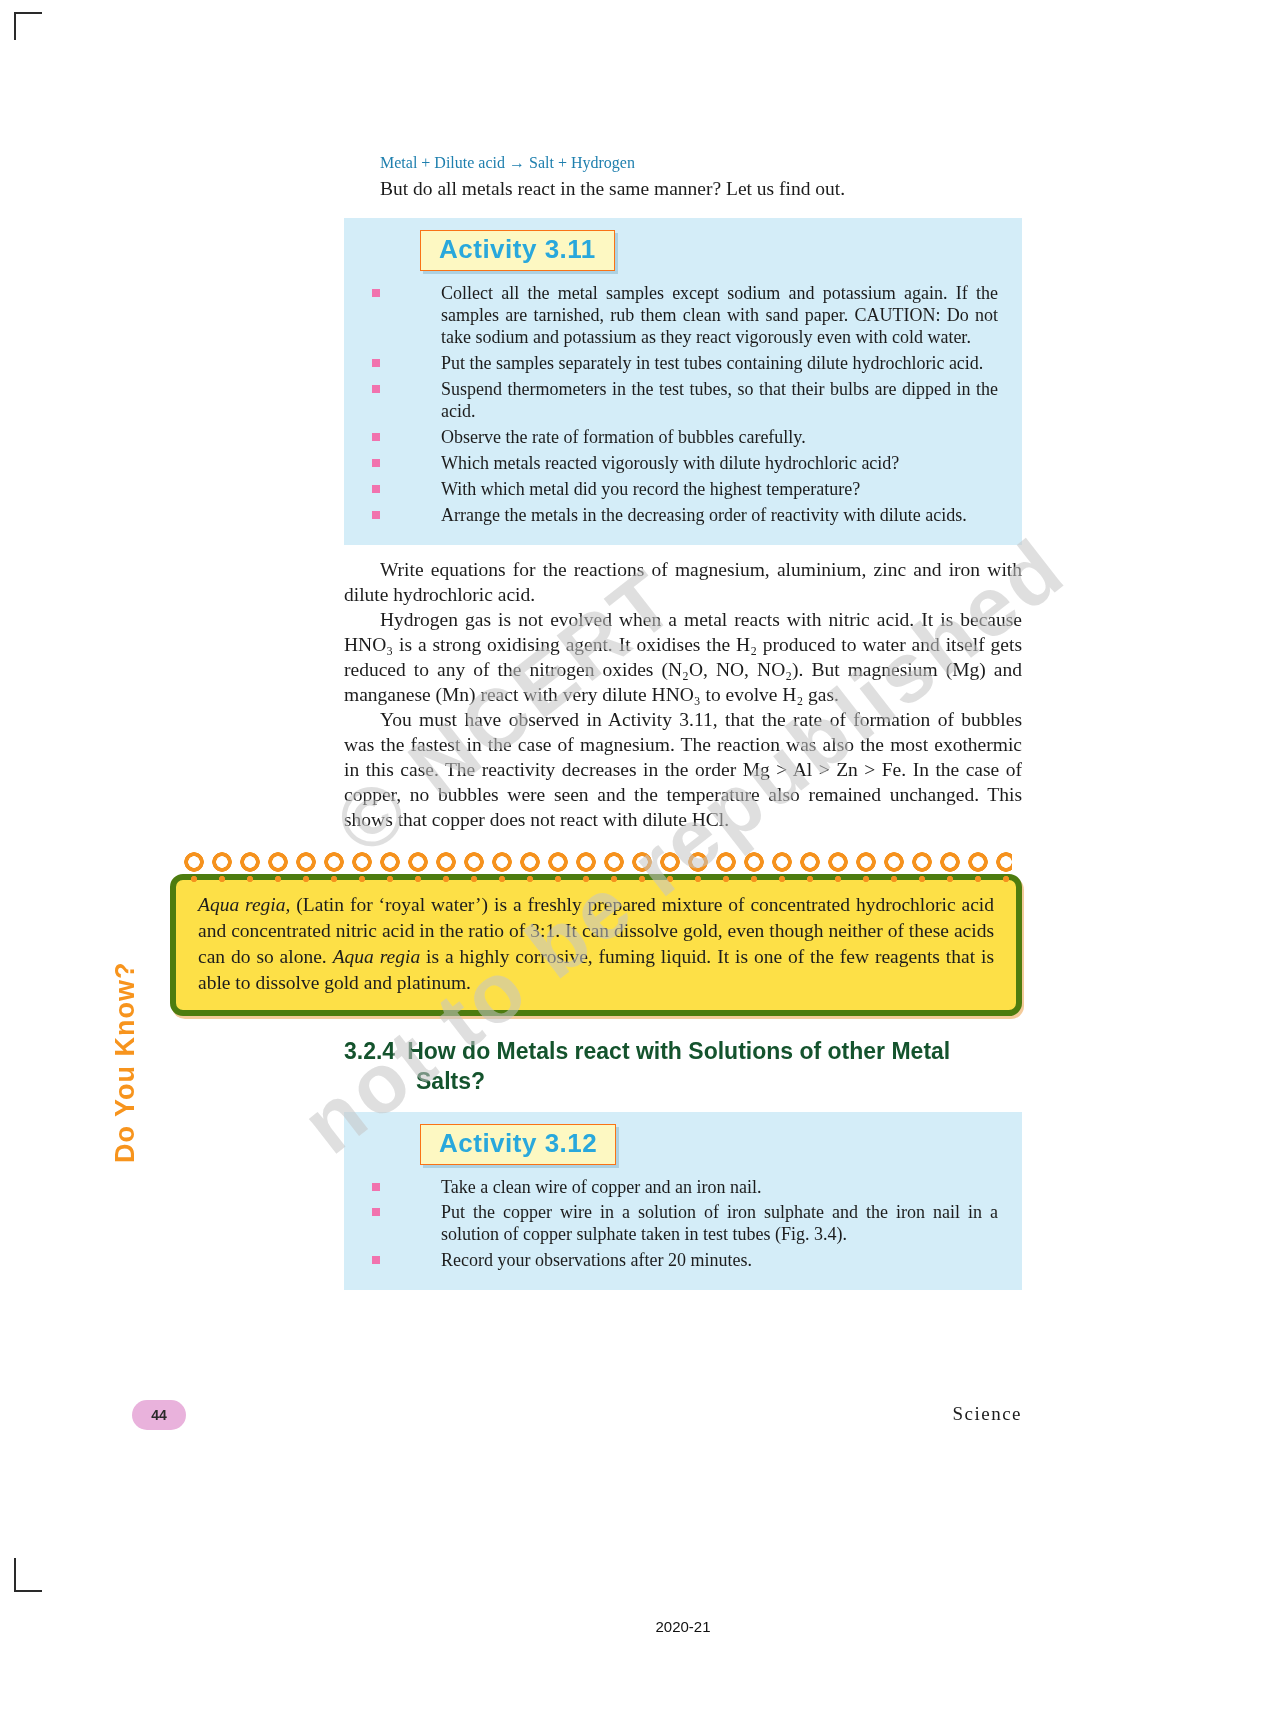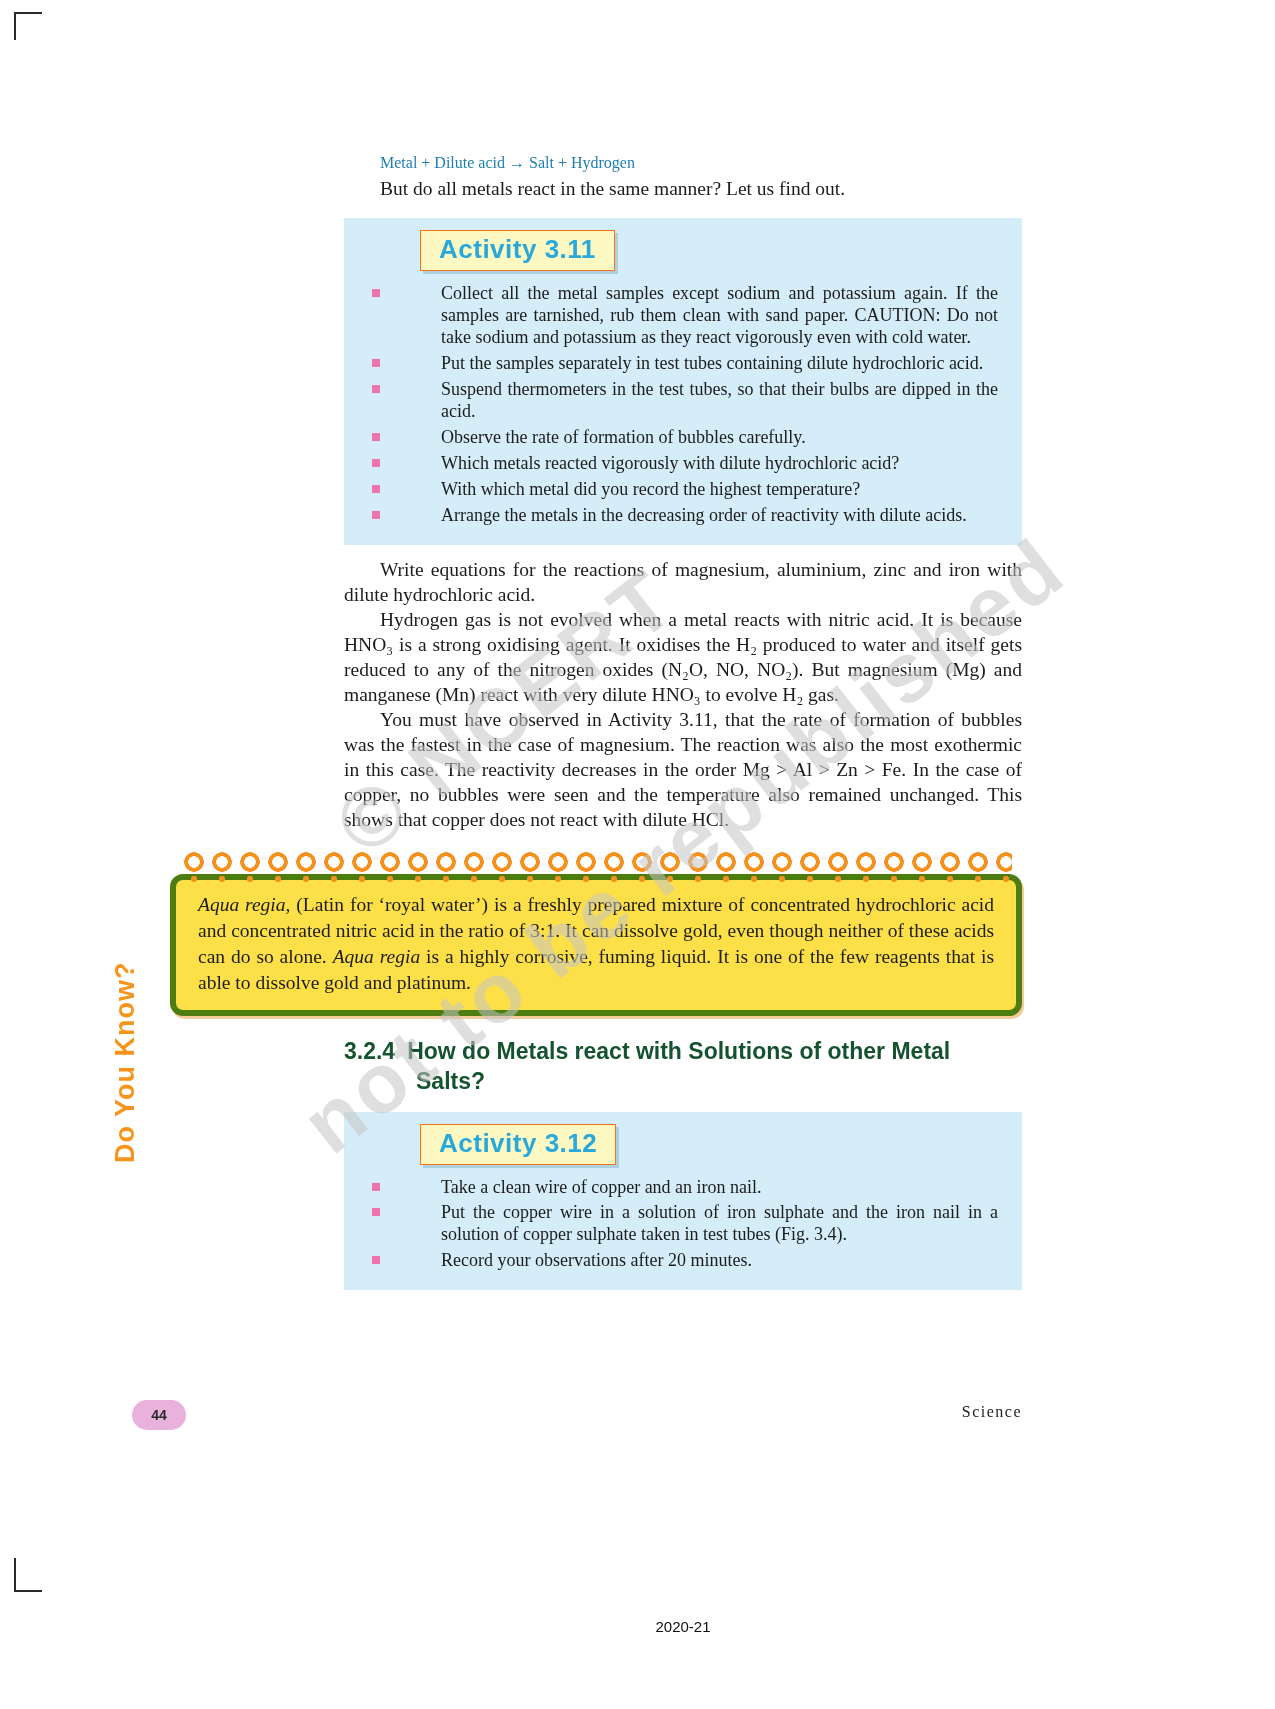--- a/index.html
+++ b/index.html
@@ -103,21 +103,21 @@
   .page-badge {
     position: absolute; left: 132px; top: 1400px;
     width: 54px; height: 30px; border-radius: 16px;
     background: #e9b2dc;
     display: flex; align-items: center; justify-content: center;
     font-family: "Liberation Sans", sans-serif; font-weight: 700;
     font-size: 14px; color: #2a2a2a;
   }
   .footer-subject {
     position: absolute; right: 253px; top: 1403px;
-    font-size: 16px; letter-spacing: 1.5px; color: #1c1c1c;
+    font-size: 19px; letter-spacing: 1.5px; color: #1c1c1c;
   }
   .edition {
     position: absolute; left: 344px; top: 1618px; width: 678px;
     text-align: center; font-family: "Liberation Sans", sans-serif;
     font-size: 15px; color: #111111;
   }
 
   
   .watermark {
     position: absolute; left: 140px; top: 580px; width: 1020px;

